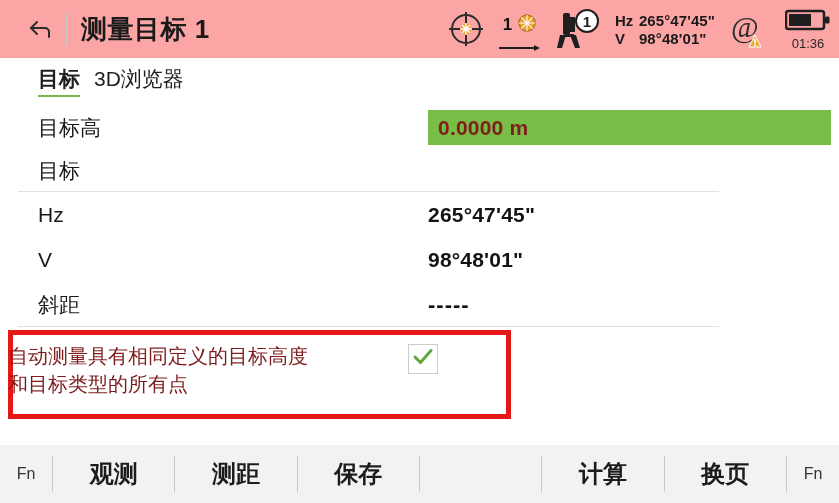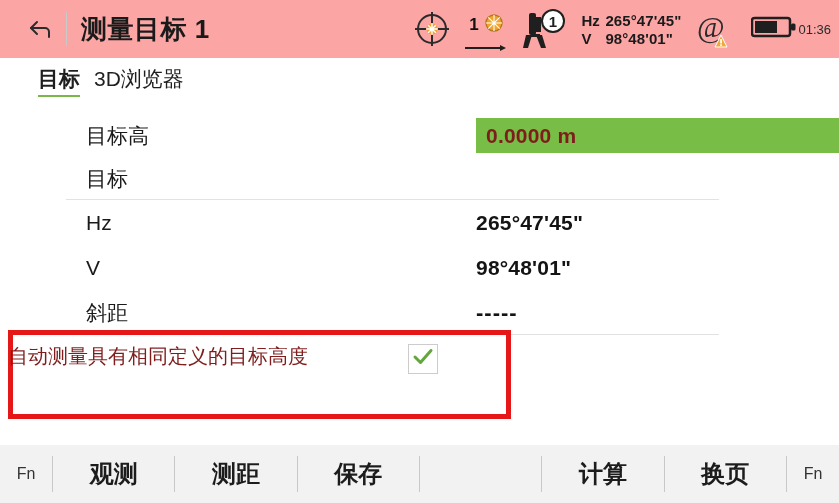--- a/index.html
+++ b/index.html
@@ -82,21 +82,21 @@
     font-weight: bold;
     color: #1a1a1a;
     white-space: nowrap;
   }
   .angle-label { width: 24px; display: inline-block; }
   .angle-val { letter-spacing: 0.1px; }
 
   .at-wrap { position: relative; width: 40px; height: 40px; }
 
   .battery-group {
-    display: flex; flex-direction: row;
+    display: flex; flex-direction: column;
     align-items: center; gap: 1px;
     margin-left: 4px;
   }
   .batt-time { font-size: 13px; color: #2a2a2a; font-weight: normal; line-height: 1; }
 
   
   .tabs {
     position: absolute;
     left: 0; top: 58px;
     width: 839px; height: 46px;
@@ -118,23 +118,22 @@
     content: "";
     position: absolute;
     left: 0; right: 0; bottom: -2px;
     height: 2px;
     background: #7ab648;
   }
 
   
   .form {
     position: absolute;
-    left: 0; top: 114px;
+    left: 0; top: 106px;
     width: 727px;
-    padding-left: 48px;
   }
   .row {
     position: relative;
     height: 43px;
     display: flex;
     align-items: center;
   }
   .row.sep::after {
     content: "";
     position: absolute;
@@ -389,20 +388,21 @@
       <div class="row-value dashes">-----</div>
     </div>
 
   </div>
 
   <div class="redbox"></div>
 
   <div class="chk-row">
     <div class="chk-text">
       <span>自动测量具有相同定义的目标高度</span>
+      <span>和目标类型的所有点</span>
     </div>
     <div class="checkbox">
       <span>
         <svg width="22" height="20" viewBox="0 0 22 20">
           <path d="M3 10 L8.5 15.5 L19 3.5" fill="none" stroke="#63a63c" stroke-width="3" stroke-linecap="round" stroke-linejoin="round"></path>
         </svg>
       </span>
     </div>
   </div>
 

